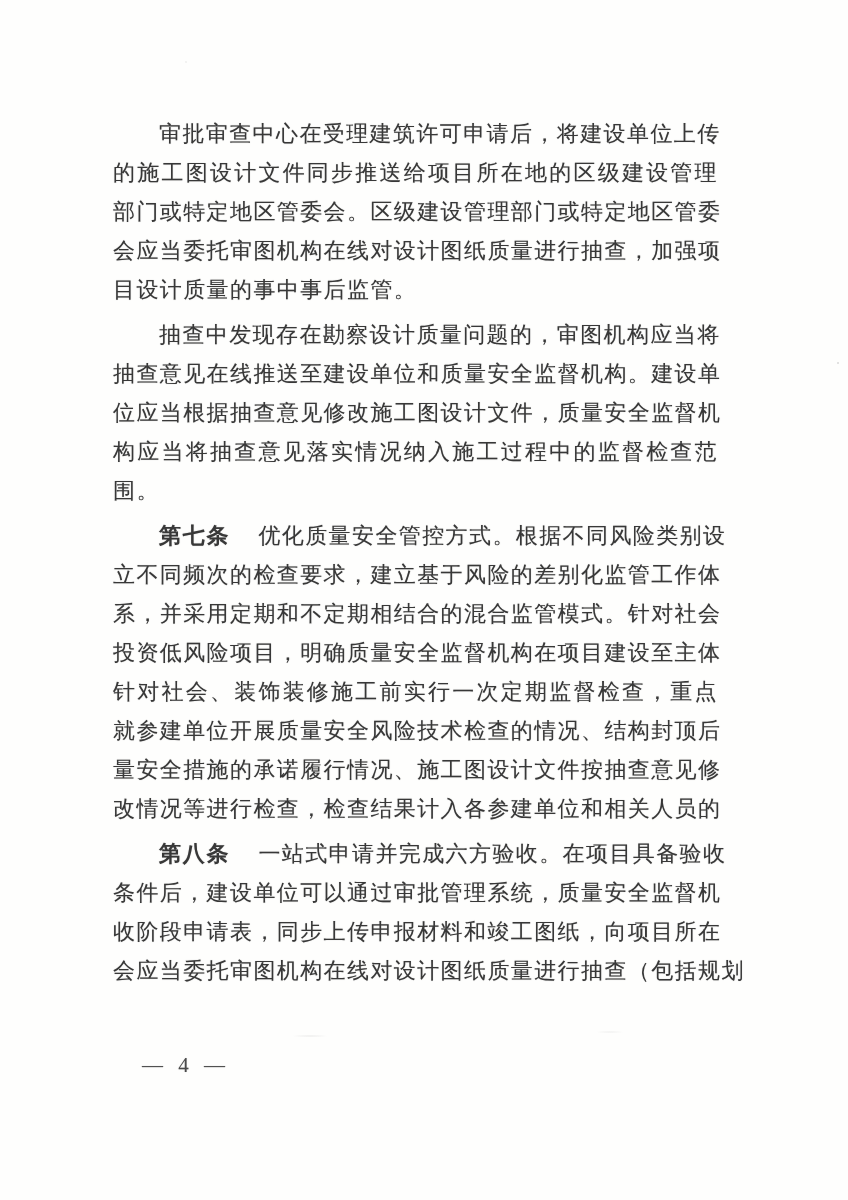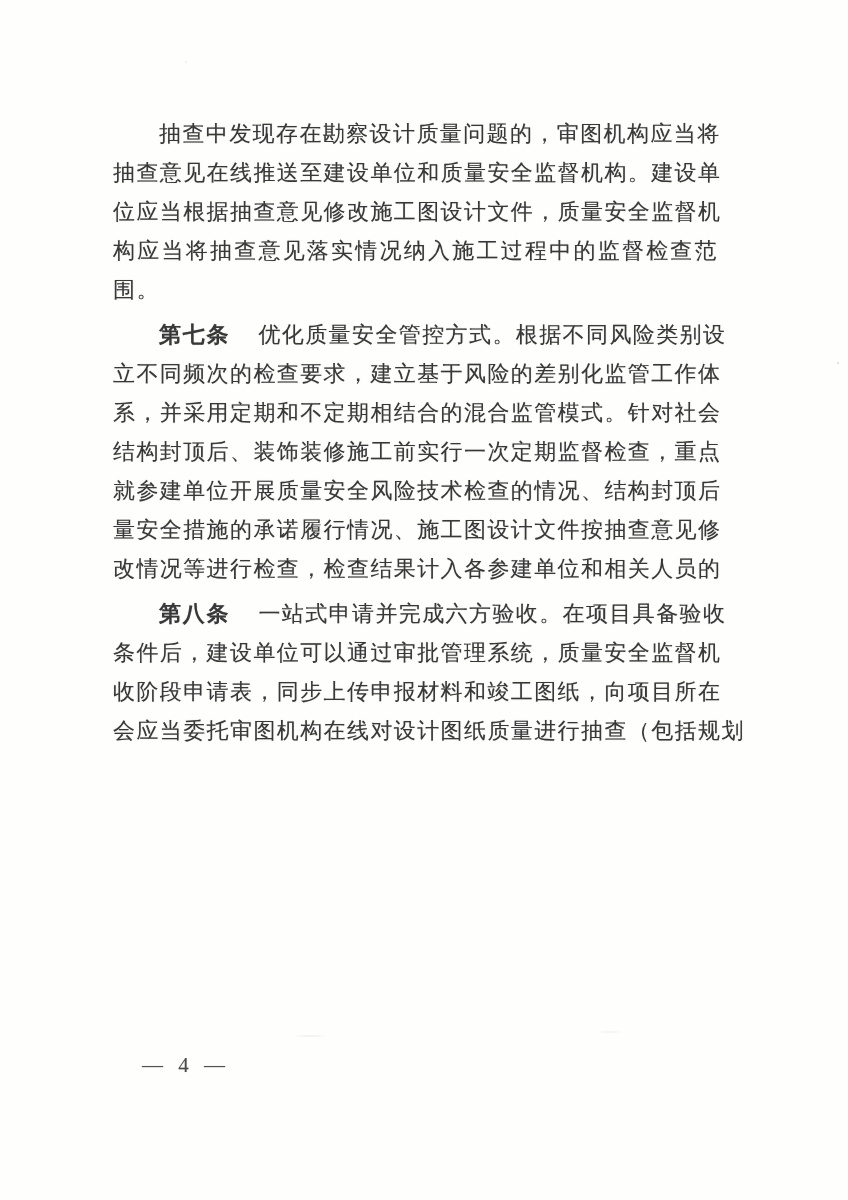--- a/index.html
+++ b/index.html
@@ -66,31 +66,39 @@
     color: #4a4a4a;
     text-shadow: 0 0 1px rgba(100,100,100,0.4);
   }
 </style>
 </head>
 <body>
 
 <div class="page">
   <div class="content">
       <div class="para">
+        <div class="line first">审批审查中心在受理建筑许可申请后，将建设单位上传</div>
+        <div class="line">的施工图设计文件同步推送给项目所在地的区级建设管理</div>
+        <div class="line">部门或特定地区管委会。区级建设管理部门或特定地区管委</div>
+        <div class="line">会应当委托审图机构在线对设计图纸质量进行抽查，加强项</div>
+        <div class="line last">目设计质量的事中事后监管。</div>
+      </div>
+      <div class="para">
         <div class="line first">抽查中发现存在勘察设计质量问题的，审图机构应当将</div>
         <div class="line">抽查意见在线推送至建设单位和质量安全监督机构。建设单</div>
         <div class="line">位应当根据抽查意见修改施工图设计文件，质量安全监督机</div>
         <div class="line">构应当将抽查意见落实情况纳入施工过程中的监督检查范</div>
         <div class="line last">围。</div>
       </div>
       <div class="para">
         <div class="line first"><b class="head">第七条</b><span>优化质量安全管控方式。根据不同风险类别设</span></div>
         <div class="line">立不同频次的检查要求，建立基于风险的差别化监管工作体</div>
         <div class="line">系，并采用定期和不定期相结合的混合监管模式。针对社会</div>
-        <div class="line">结构封顶后、装饰装修施工前实行一次定期监督检查，重点</div>
+        <div class="line">投资低风险项目，明确质量安全监督机构在项目建设至主体</div>
+        <div class="line">针对社会、装饰装修施工前实行一次定期监督检查，重点</div>
         <div class="line">就参建单位开展质量安全风险技术检查的情况、结构封顶后</div>
         <div class="line">量安全措施的承诺履行情况、施工图设计文件按抽查意见修</div>
         <div class="line">改情况等进行检查，检查结果计入各参建单位和相关人员的</div>
       </div>
       <div class="para">
         <div class="line first"><b class="head">第八条</b><span>一站式申请并完成六方验收。在项目具备验收</span></div>
         <div class="line">条件后，建设单位可以通过审批管理系统，质量安全监督机</div>
         <div class="line">收阶段申请表，同步上传申报材料和竣工图纸，向项目所在</div>
         <div class="line">会应当委托审图机构在线对设计图纸质量进行抽查（包括规划</div>
       </div>

